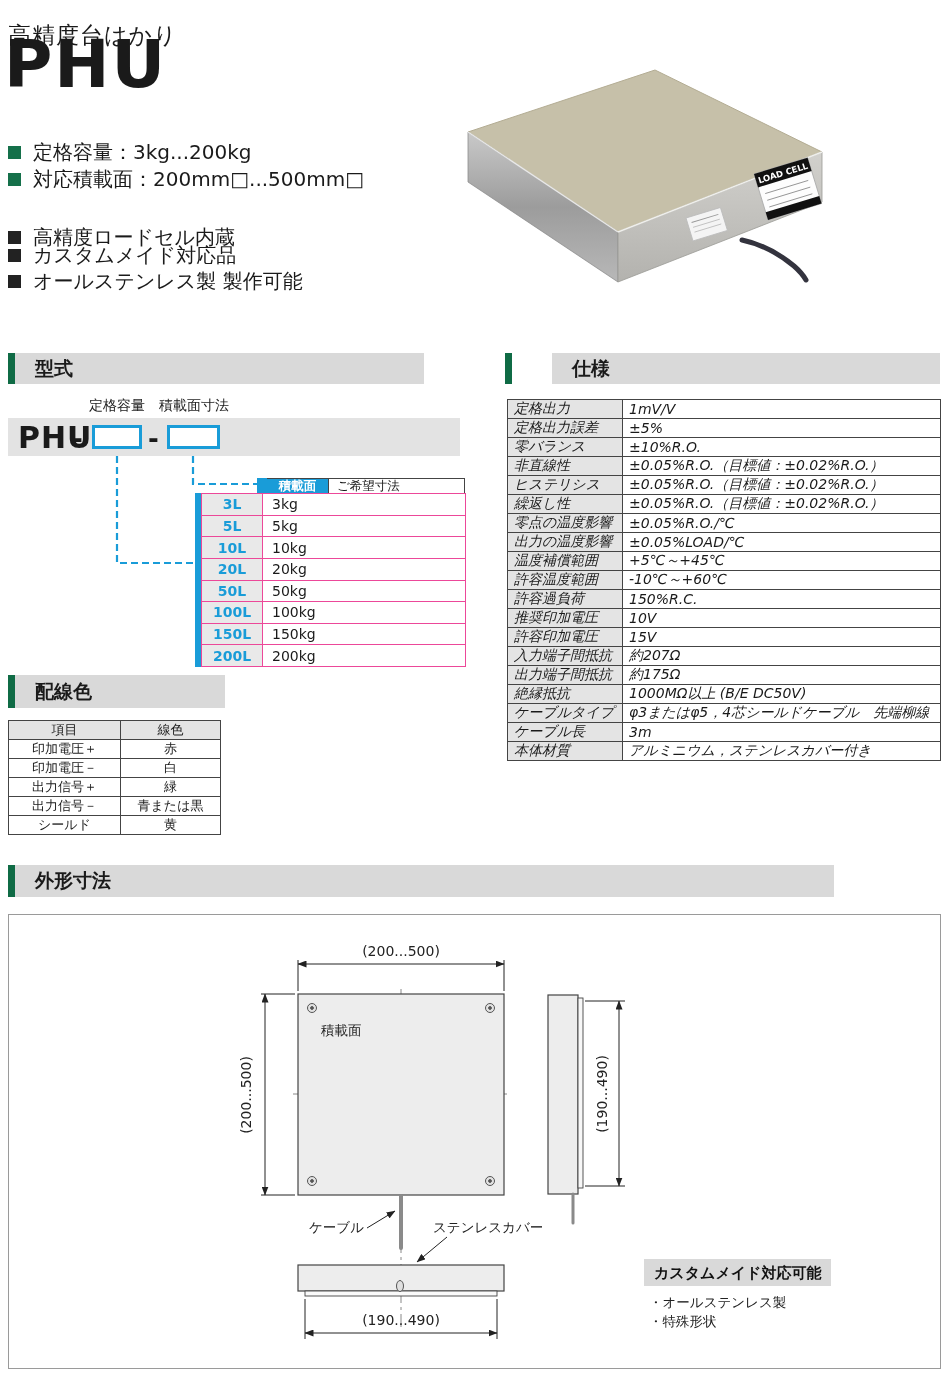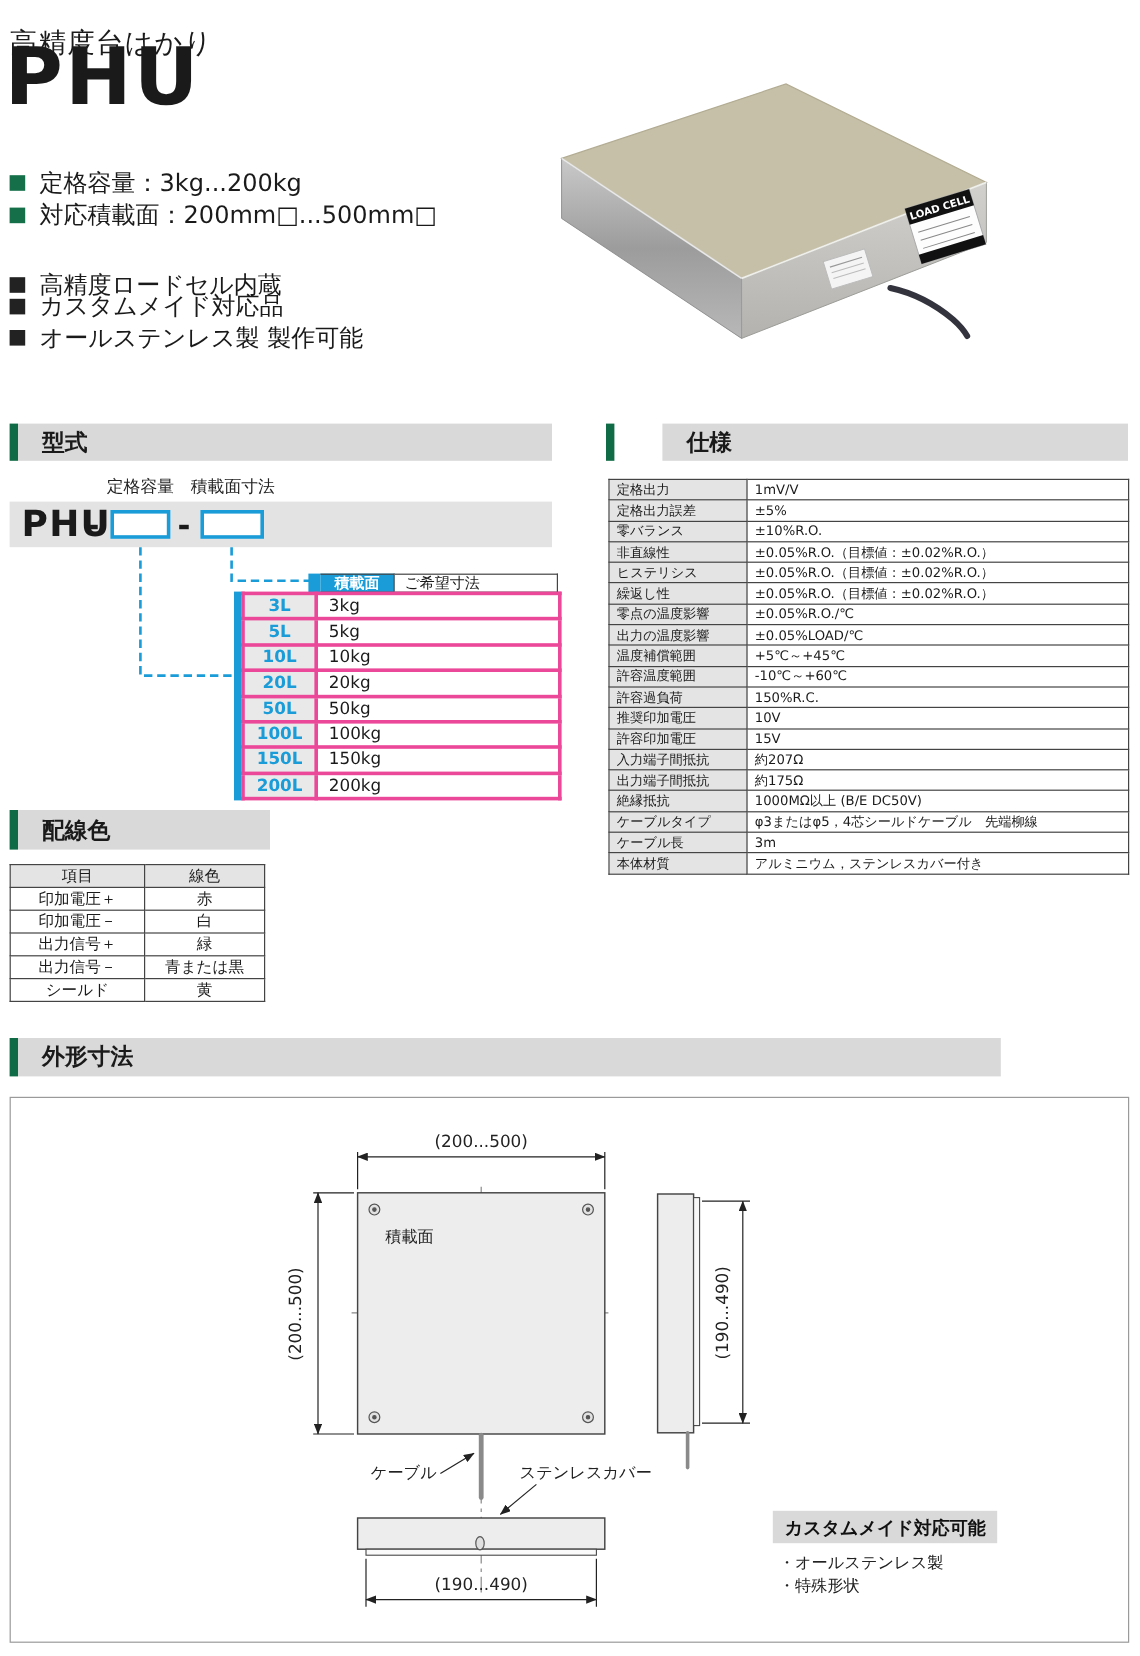--- a/index.html
+++ b/index.html
@@ -30,28 +30,28 @@
   
   .mt-header{left:257px;top:478px;display:flex;height:16px;font-size:12.5px;}
   .mt-header .hbar{width:10px;background:#199cd8;}
   .mt-header .hcell1{width:62px;background:#199cd8;color:#fff;font-weight:bold;
        display:flex;align-items:center;justify-content:center;border:1px solid #444;border-left:none;box-sizing:border-box;}
   .mt-header .hcell2{width:136px;background:#fff;display:flex;align-items:center;
        padding-left:8px;border:1px solid #444;border-left:none;box-sizing:border-box;text-align:center;}
   .mt-body{left:195px;top:493px;display:flex;}
   .mt-body .vbar{width:6px;background:#199cd8;height:174px;}
   .mt-body table{border-collapse:collapse;table-layout:fixed;}
-  .mt-body td{border:3px solid #ec4899;height:20.7px;padding:0;font-size:14px;box-sizing:border-box;}
+  .mt-body td{border:1px solid #ec4899;height:20.7px;padding:0;font-size:14px;box-sizing:border-box;}
   .mt-body td.code{width:61px;background:#e9e9e9;color:#199cd8;font-weight:bold;text-align:center;}
   .mt-body td.val{width:203px;background:#fff;padding-left:9px;}
 
   
   .spec-table{left:507px;top:399px;}
   .spec-table table,.wire-table table{border-collapse:collapse;table-layout:fixed;}
-  .spec-table td{border:1px solid #444;height:17.3px;font-size:11px;padding:0 0 0 6px;box-sizing:border-box;white-space:nowrap;}
+  .spec-table td{border:1px solid #444;height:17.3px;font-size:14px;padding:0 0 0 6px;box-sizing:border-box;white-space:nowrap;font-style:italic;}
   .spec-table td.k{width:115px;background:#e4e4e4;}
   .spec-table td.v{width:318px;background:#fff;}
   .wire-table{left:8px;top:720px;}
   .wire-table td{border:1px solid #444;height:15.7px;font-size:13px;text-align:center;box-sizing:border-box;padding:0;}
   .wire-table td.c1{width:112px;}
   .wire-table td.c2{width:100px;}
   .wire-table tr.head td{background:#e4e4e4;}
 
   .dims-box{left:8px;top:914px;width:933px;height:455px;border:1px solid #9a9a9a;box-sizing:border-box;background:#fff;}
   svg text{font-family:"DejaVu Sans","Liberation Sans",sans-serif;}
@@ -115,21 +115,21 @@
       <rect x="0" y="0" width="56" height="14" fill="#111"></rect>
       <text x="28" y="10.5" font-size="8.5" font-weight="bold" fill="#fff" text-anchor="middle">LOAD CELL</text>
       <line x1="5" y1="22" x2="50" y2="22" stroke="#888" stroke-width="0.8"></line>
       <line x1="5" y1="29" x2="50" y2="29" stroke="#888" stroke-width="0.8"></line>
       <line x1="5" y1="36" x2="50" y2="36" stroke="#888" stroke-width="0.8"></line>
       <rect x="0" y="40" width="56" height="8" fill="#111"></rect>
     </g>
     <path d="M 302 212 q 28 6 52 26 q 8 7 12 14" fill="none" stroke="#33333e" stroke-width="5" stroke-linecap="round"></path>
   </svg>
 
-  <div class="abs band" style="left:8px;top:353px;width:452px;">
+  <div class="abs band" style="left:8px;top:353px;width:416px;">
     <div class="bar"></div>
     <div class="bandlabel">型式</div>
   </div>
 
   <div class="abs mini-label" style="left:117px;top:397px;transform:translateX(-50%);">定格容量</div>
   <div class="abs mini-label" style="left:194px;top:397px;transform:translateX(-50%);">積載面寸法</div>
 
   <div class="abs code-band"></div>
   <div class="abs code-phu">PHU</div>
   <div class="abs code-dash" style="left:72px;top:424px;">-</div>

